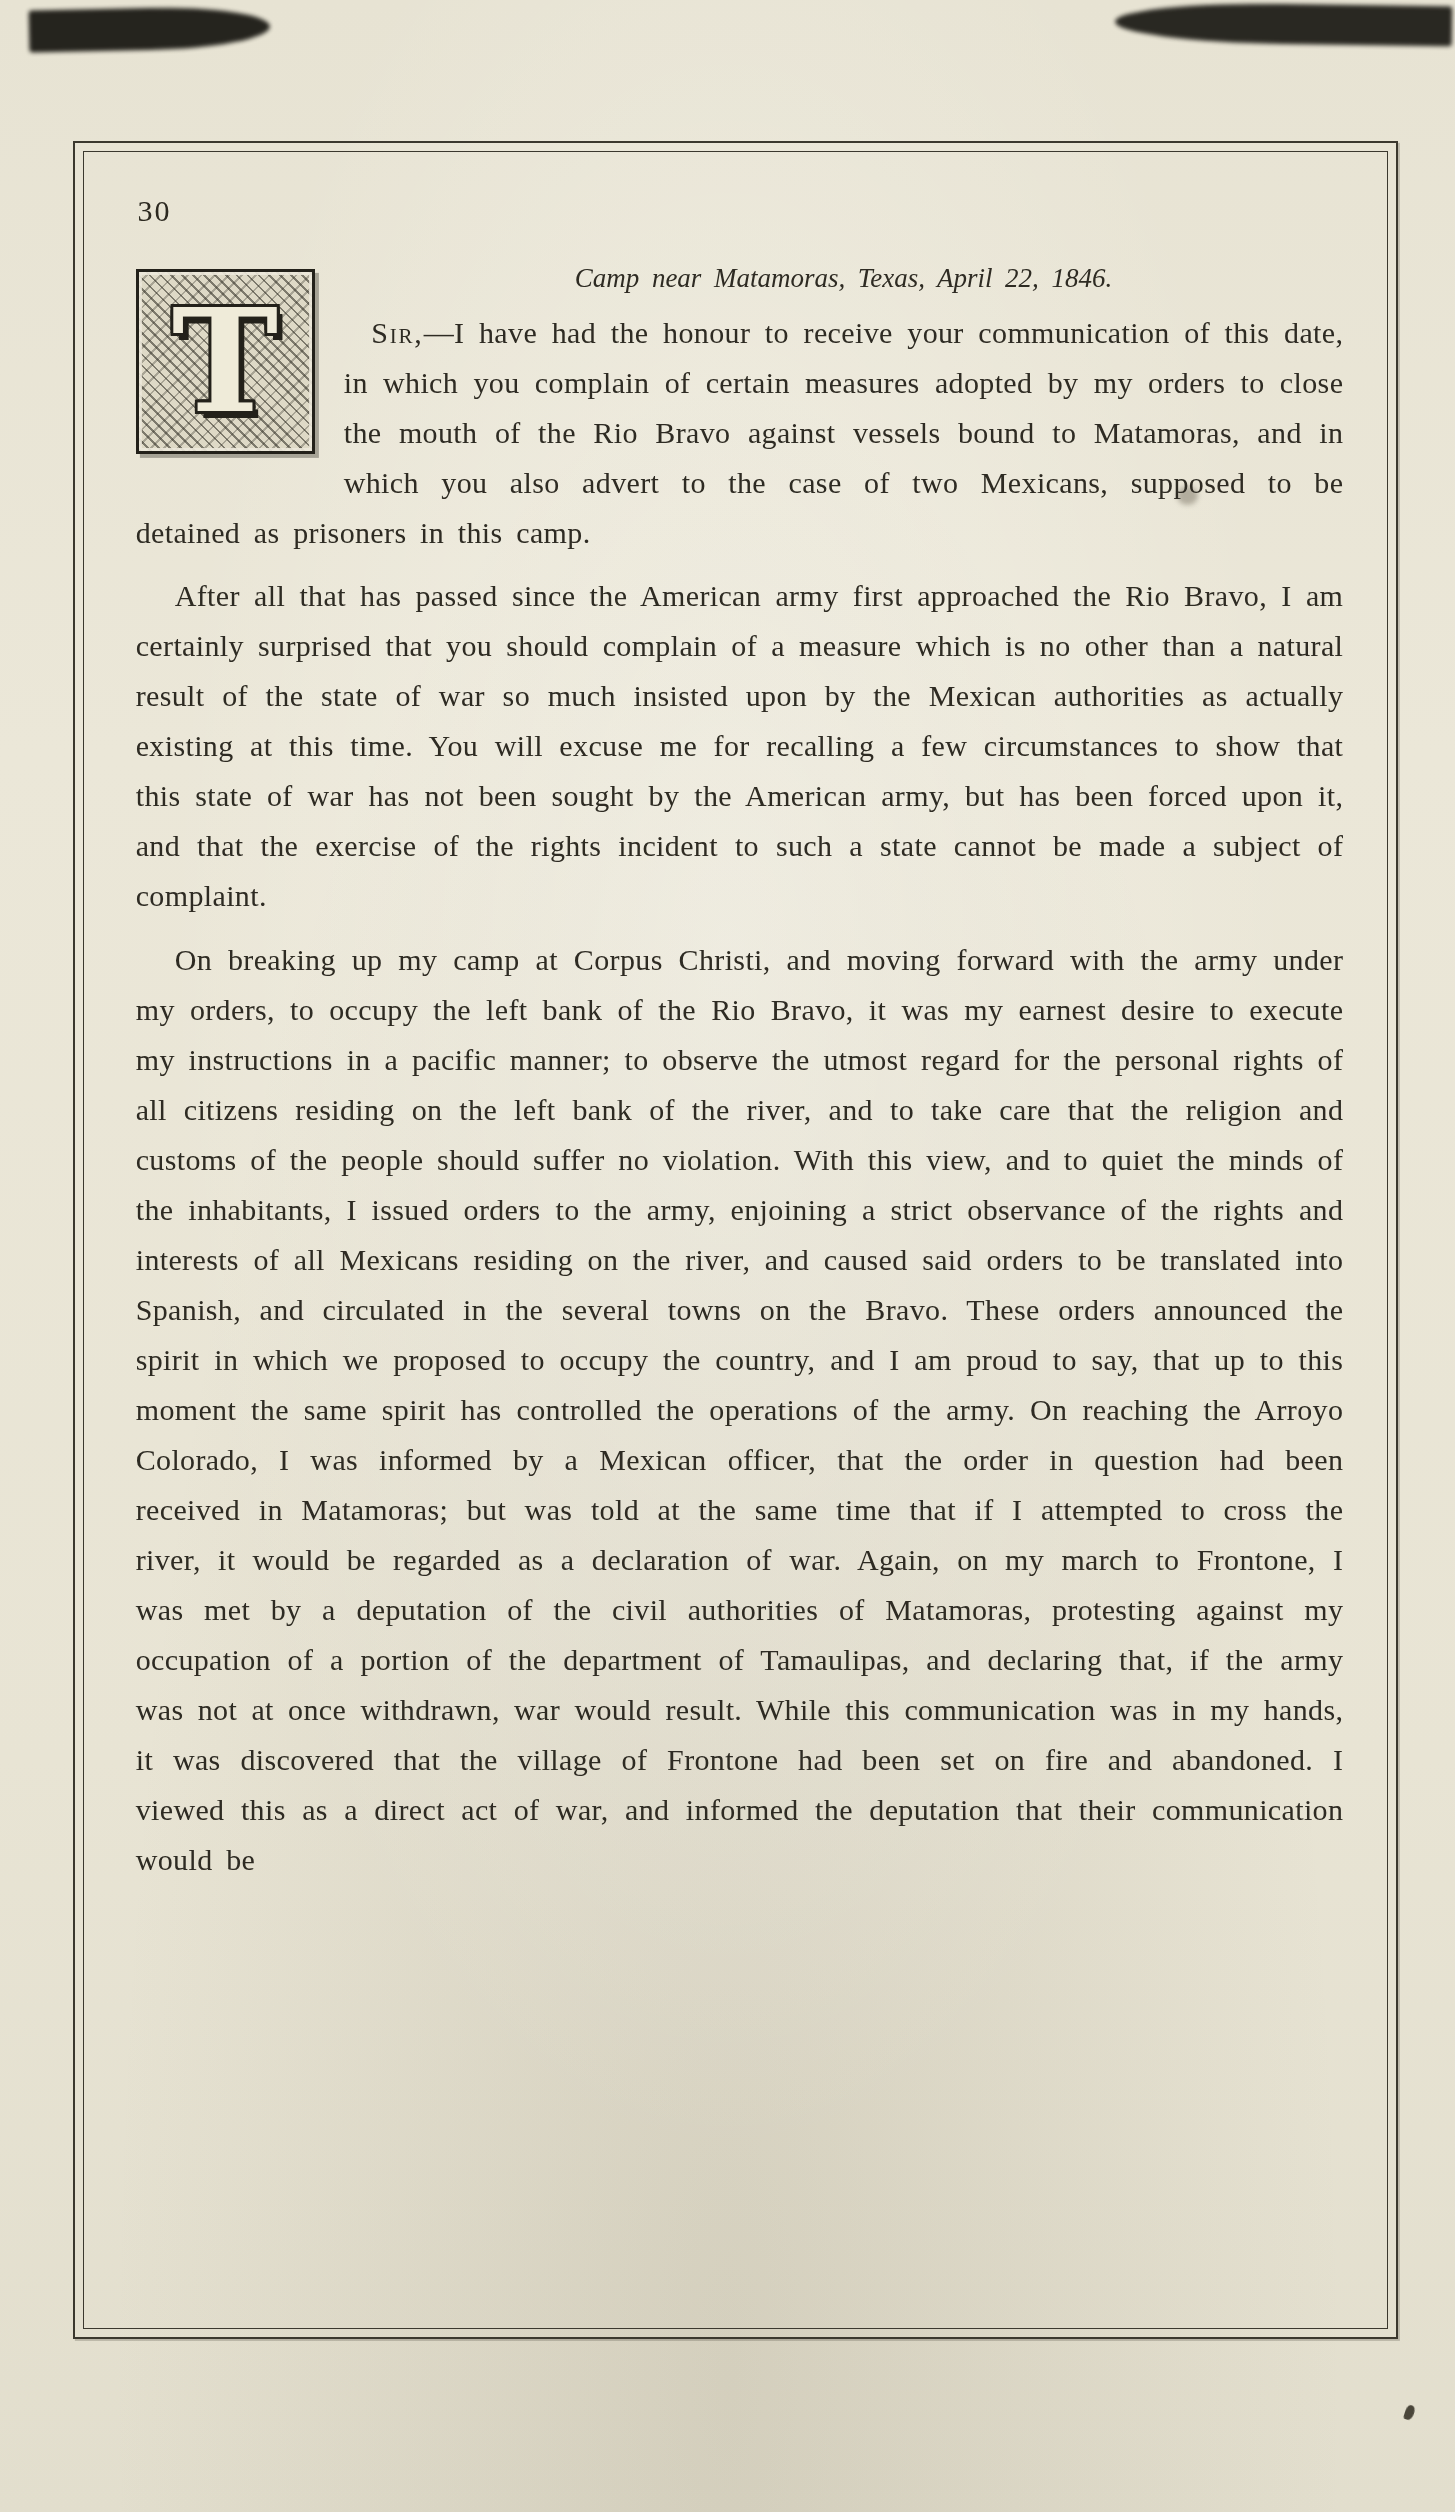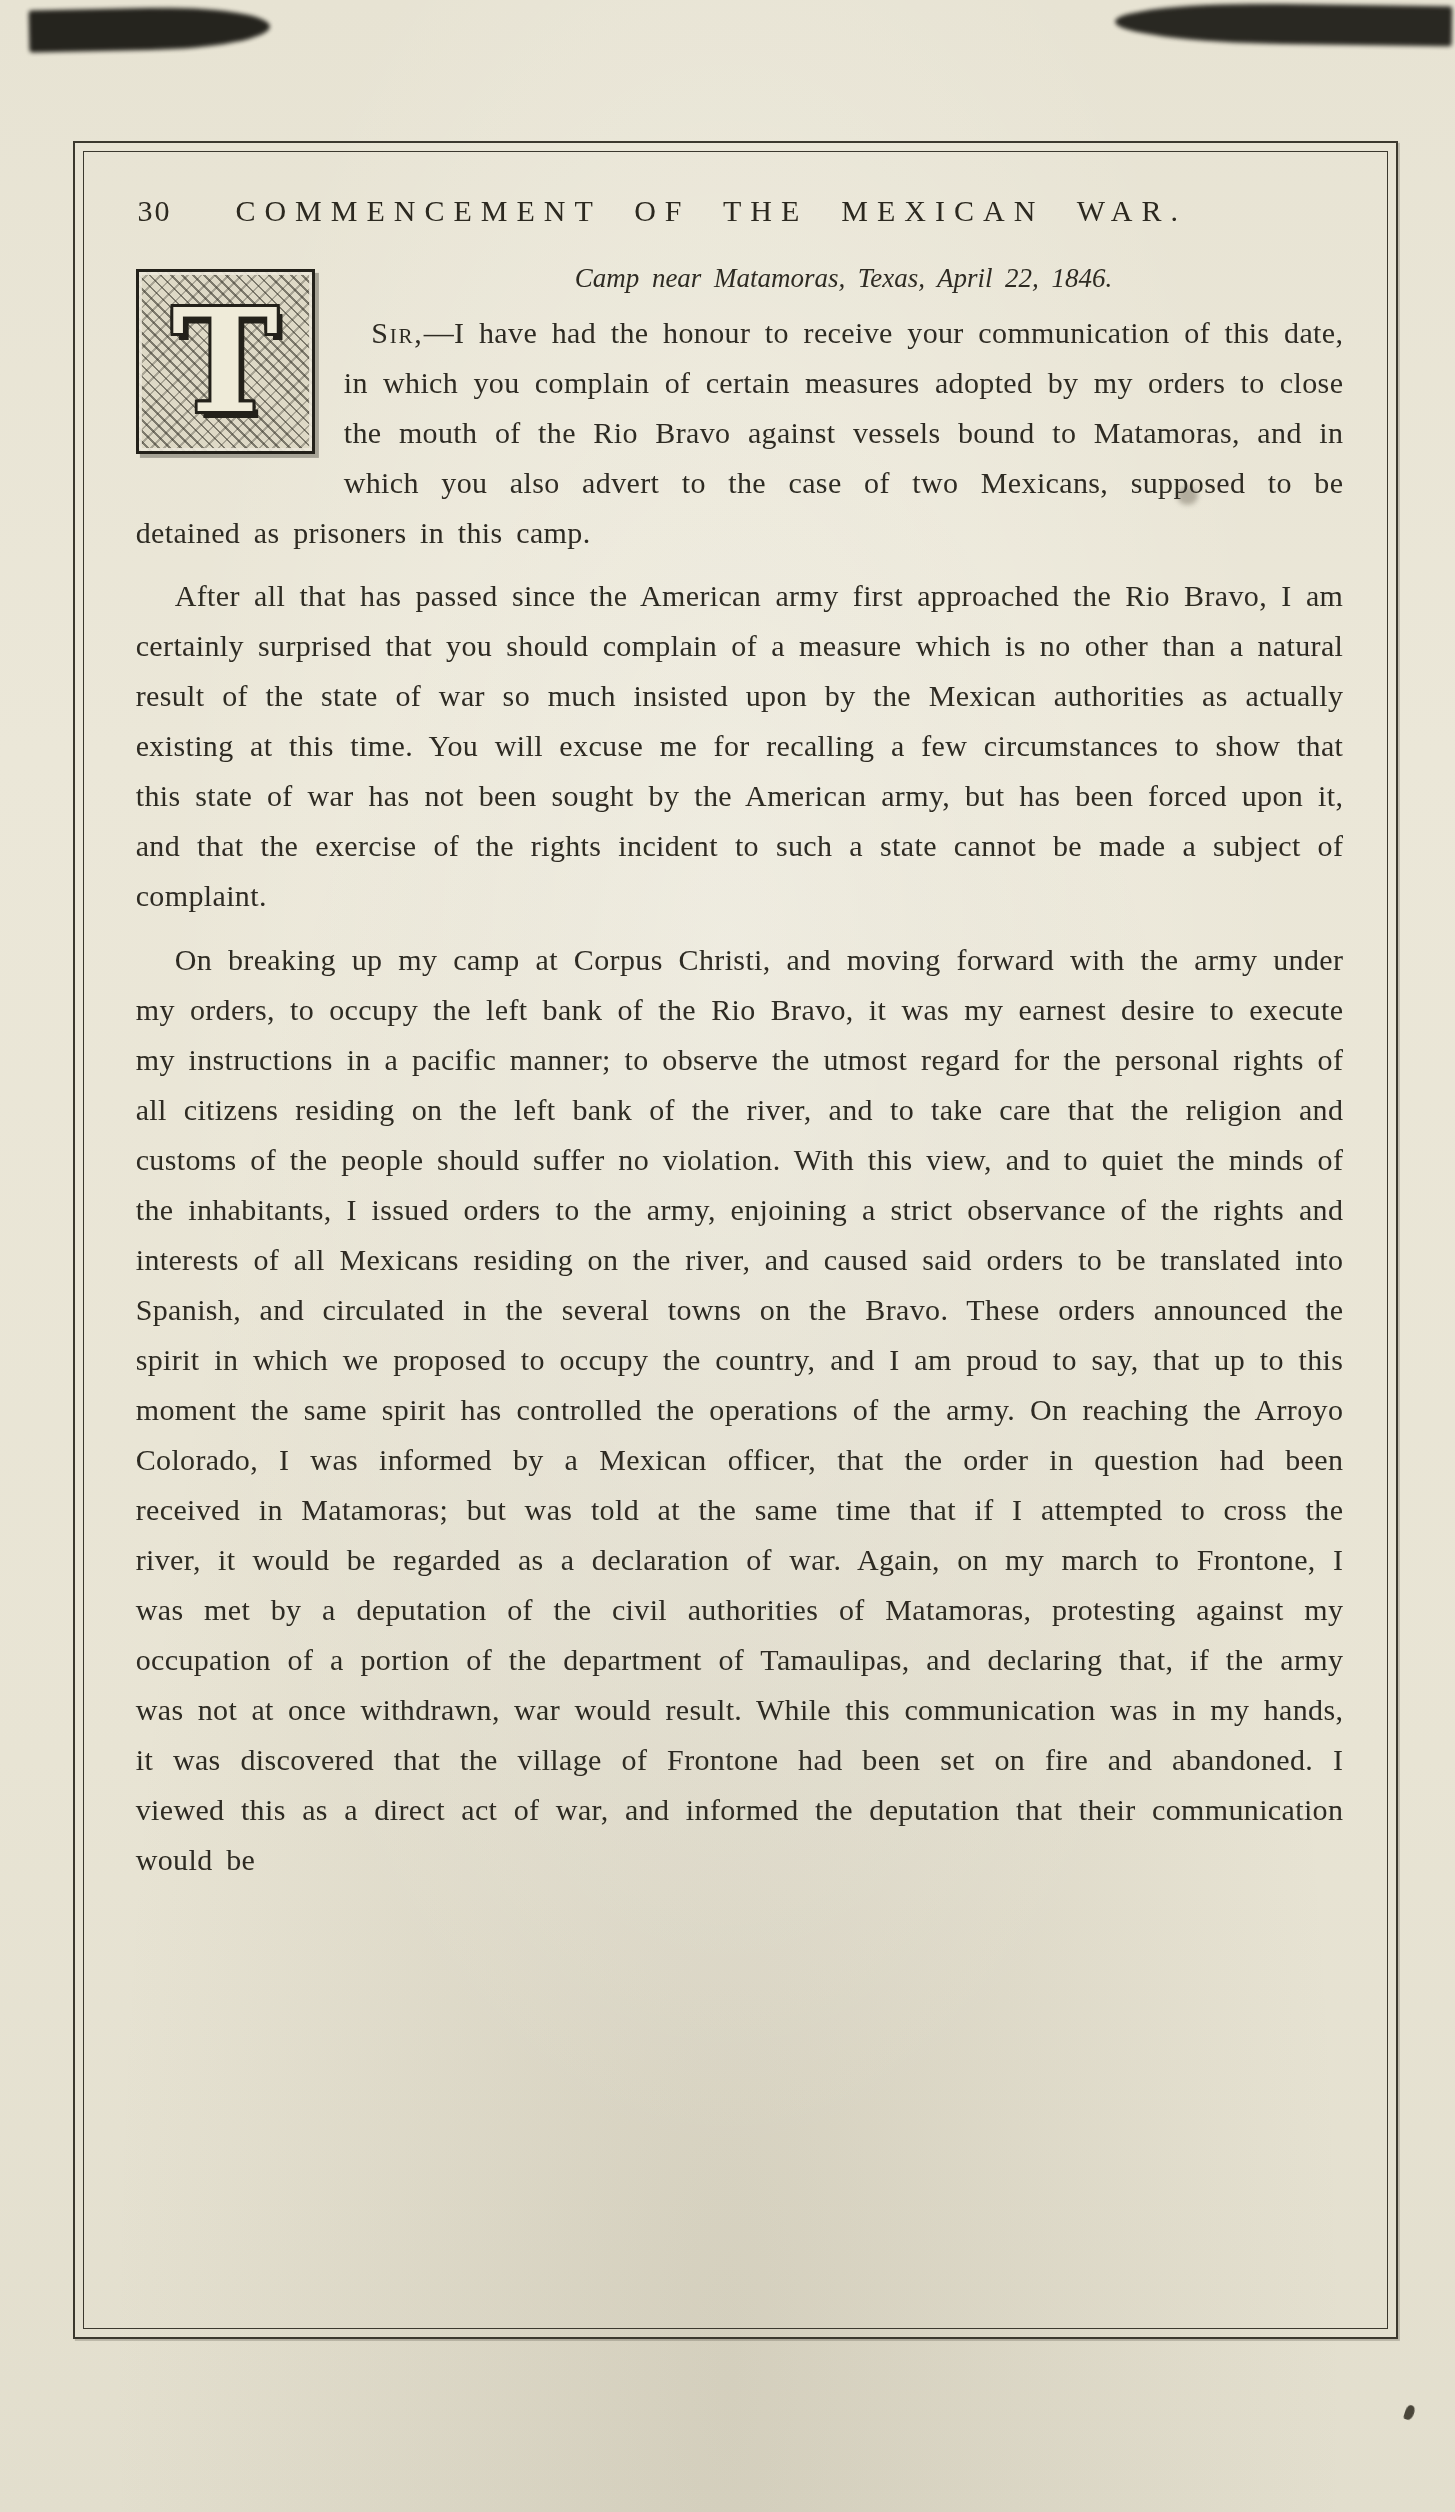--- a/index.html
+++ b/index.html
@@ -68,21 +68,21 @@
     width: 100%; height: 100%;
     border: 1.9px solid #3b382e;
     padding: 35px 44px 0 52px;
     overflow: hidden;
   }
 
   
   .page-header {
     display: flex;
     align-items: baseline;
-    gap: 64px;
+    gap: 21px;
     margin: 7.7px 0 33px 1.9px;
     font-size: 30px;
     color: #2c2920;
   }
   .page-num { letter-spacing: 1.9px; }
   .running-title {
     letter-spacing: 0.30em;
     word-spacing: 0.55em;
     white-space: nowrap;
   }
@@ -160,21 +160,20 @@
   <div class="scan-blot tl"></div>
   <div class="scan-blot tr"></div>
   <div class="ink-smudge"></div>
   <div class="bottom-mark"></div>
 
   <div class="frame">
     <div class="frame-inner">
 
       <div class="page-header">
         <span class="page-num">30</span>
-        <span class="running-title">COMMENCEMENT OF THE MEXICAN WAR.</span>
       </div>
 
       <p class="bodytext intro-text">
         <span class="dropcap">
           <span class="dropcap-letter">T</span>
         </span>
       </p>
 
       <div class="letterhead">
         <p class="letterhead-dateline">Camp near Matamoras, Texas, April 22, 1846.</p>

